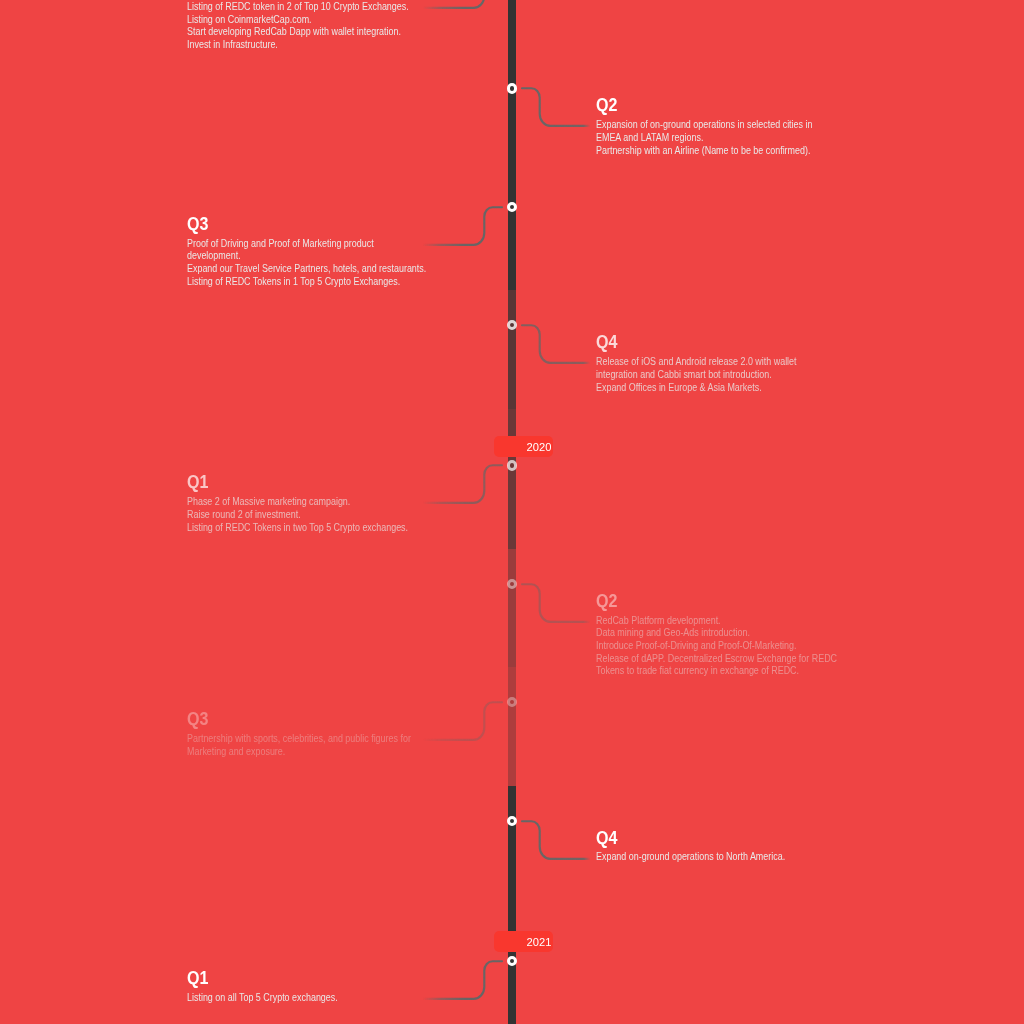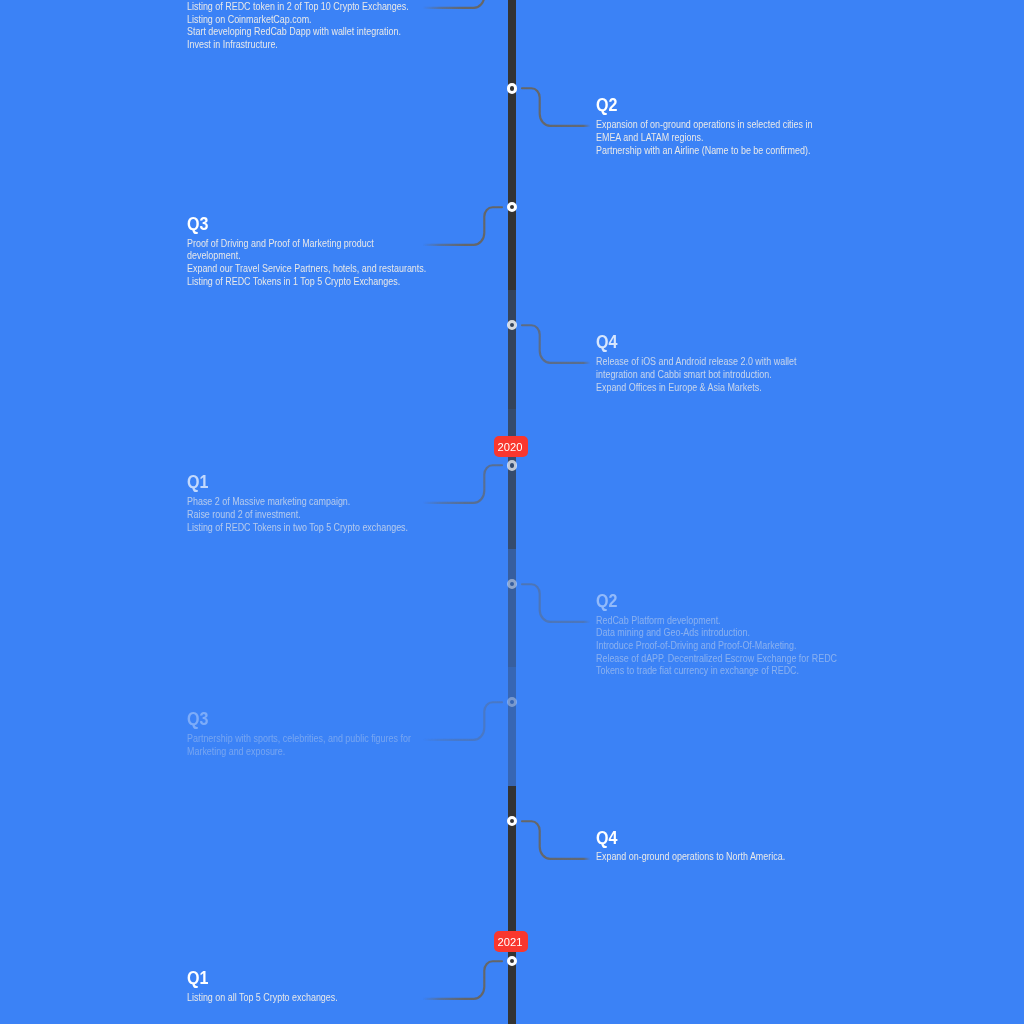--- a/index.html
+++ b/index.html
@@ -3,21 +3,21 @@
 <meta charset="utf-8">
 <title>Roadmap Timeline</title>
 <style>
   *{box-sizing:border-box;}
   html,body{margin:0;padding:0;}
   body{
     width:1024px;height:1024px;overflow:hidden;
     background:#161616;
     font-family:"Liberation Sans",sans-serif;
   }
-  .stage{position:relative;width:1024px;height:1024px;overflow:hidden;background:#3b82f6;}
+  .stage{position:relative;width:1024px;height:1024px;overflow:hidden;background:#ef4444;}
 
   
   .spine-seg{position:absolute;left:508px;width:8px;background:#333333;}
 
   .row{position:absolute;left:0;top:0;width:1024px;height:0;}
 
   
   .dot{
     position:absolute;left:506.9px;top:-5.1px;width:10.2px;height:10.2px;border-radius:50%;
     background:transparent;border:3.0px solid #ffffff;
@@ -39,23 +39,23 @@
     position:absolute;
     width:270px;
     font-size:10px;line-height:12.72px;color:#e9e9e9;
     font-weight:400;
     transform:scaleX(0.893);transform-origin:0 0;filter:opacity(1);
   }
   .qbody p{margin:0;padding:0;}
 
   
   .year{
-    position:absolute;left:493.5px;width:34px;height:21.5px;
+    position:absolute;left:493.5px;width:59px;height:21.5px;
     background:#f9372e;border-radius:5px;
-    text-align:center;filter:opacity(1);
+    text-align:right;filter:opacity(1);
   }
   .year span{
     display:inline-block;
     color:#ffffff;font-size:11.7px;line-height:21.5px;
     transform:scaleX(0.955);transform-origin:50% 50%;
   }
 </style>
 </head>
 <body>
 

